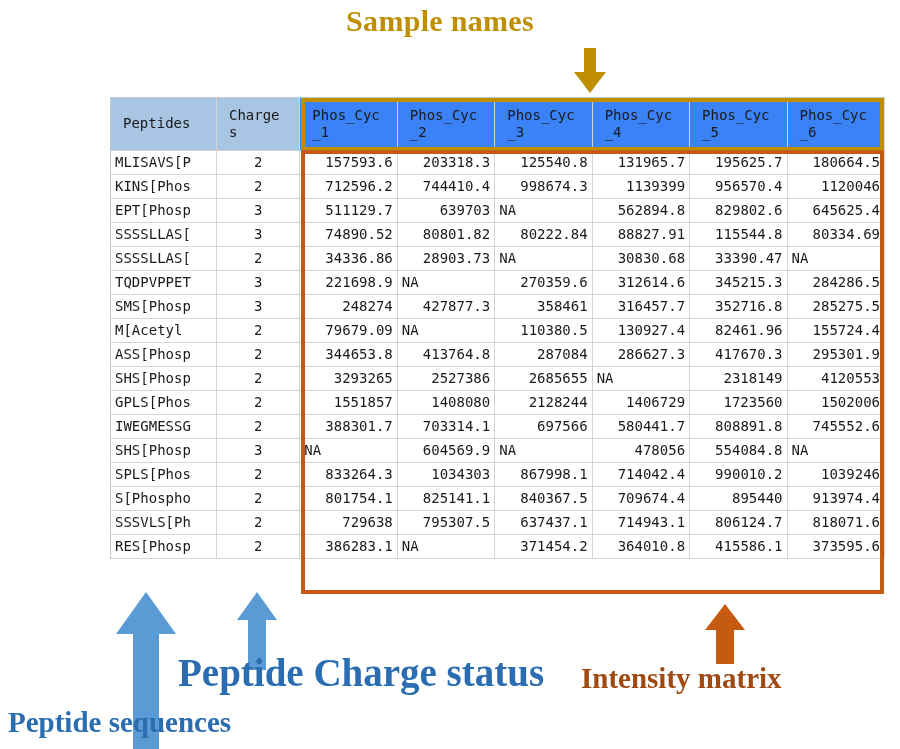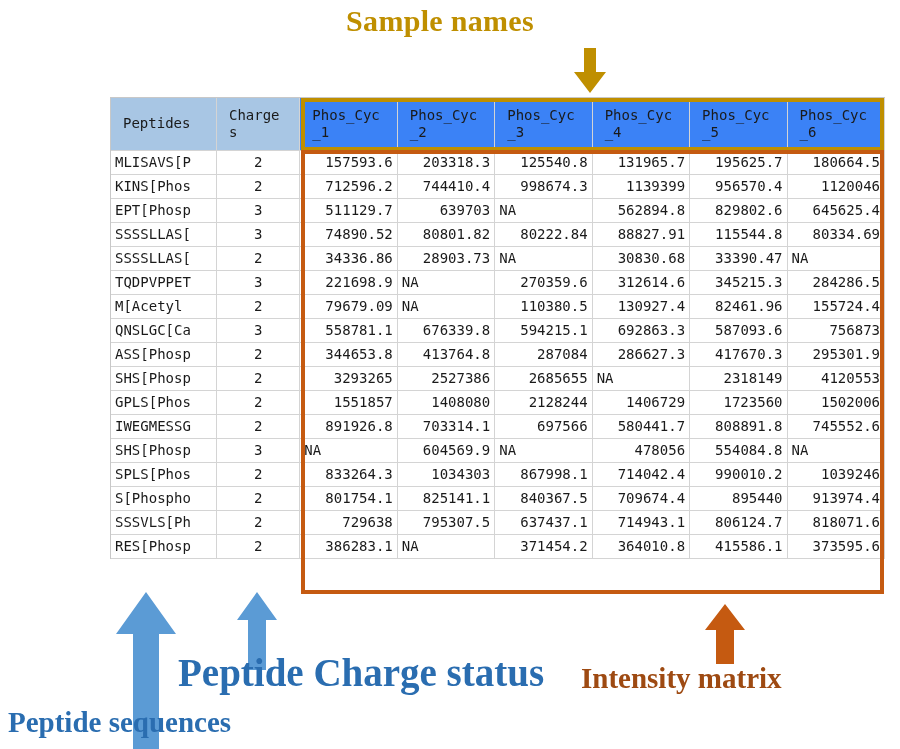--- a/index.html
+++ b/index.html
@@ -263,38 +263,38 @@
           <td class="pep">TQDPVPPET</td>
           <td class="chg">3</td>
           <td class="val">221698.9</td>
           <td class="val na">NA</td>
           <td class="val">270359.6</td>
           <td class="val">312614.6</td>
           <td class="val">345215.3</td>
           <td class="val">284286.5</td>
         </tr>
         <tr>
+          <td class="pep">SMS[Phosp</td>
+          <td class="chg">3</td>
+          <td class="val">248274</td>
+          <td class="val">427877.3</td>
+          <td class="val">358461</td>
+          <td class="val">316457.7</td>
+          <td class="val">352716.8</td>
+          <td class="val">285275.5</td>
+        </tr>
+        <tr>
           <td class="pep">M[Acetyl</td>
           <td class="chg">2</td>
           <td class="val">79679.09</td>
           <td class="val na">NA</td>
           <td class="val">110380.5</td>
           <td class="val">130927.4</td>
           <td class="val">82461.96</td>
           <td class="val">155724.4</td>
-        </tr>
-        <tr>
-          <td class="pep">QNSLGC[Ca</td>
-          <td class="chg">3</td>
-          <td class="val">558781.1</td>
-          <td class="val">676339.8</td>
-          <td class="val">594215.1</td>
-          <td class="val">692863.3</td>
-          <td class="val">587093.6</td>
-          <td class="val">756873</td>
         </tr>
         <tr>
           <td class="pep">ASS[Phosp</td>
           <td class="chg">2</td>
           <td class="val">344653.8</td>
           <td class="val">413764.8</td>
           <td class="val">287084</td>
           <td class="val">286627.3</td>
           <td class="val">417670.3</td>
           <td class="val">295301.9</td>
@@ -315,21 +315,21 @@
           <td class="val">1551857</td>
           <td class="val">1408080</td>
           <td class="val">2128244</td>
           <td class="val">1406729</td>
           <td class="val">1723560</td>
           <td class="val">1502006</td>
         </tr>
         <tr>
           <td class="pep">IWEGMESSG</td>
           <td class="chg">2</td>
-          <td class="val">891926.8</td>
+          <td class="val">388301.7</td>
           <td class="val">703314.1</td>
           <td class="val">697566</td>
           <td class="val">580441.7</td>
           <td class="val">808891.8</td>
           <td class="val">745552.6</td>
         </tr>
         <tr>
           <td class="pep">SHS[Phosp</td>
           <td class="chg">3</td>
           <td class="val na">NA</td>

